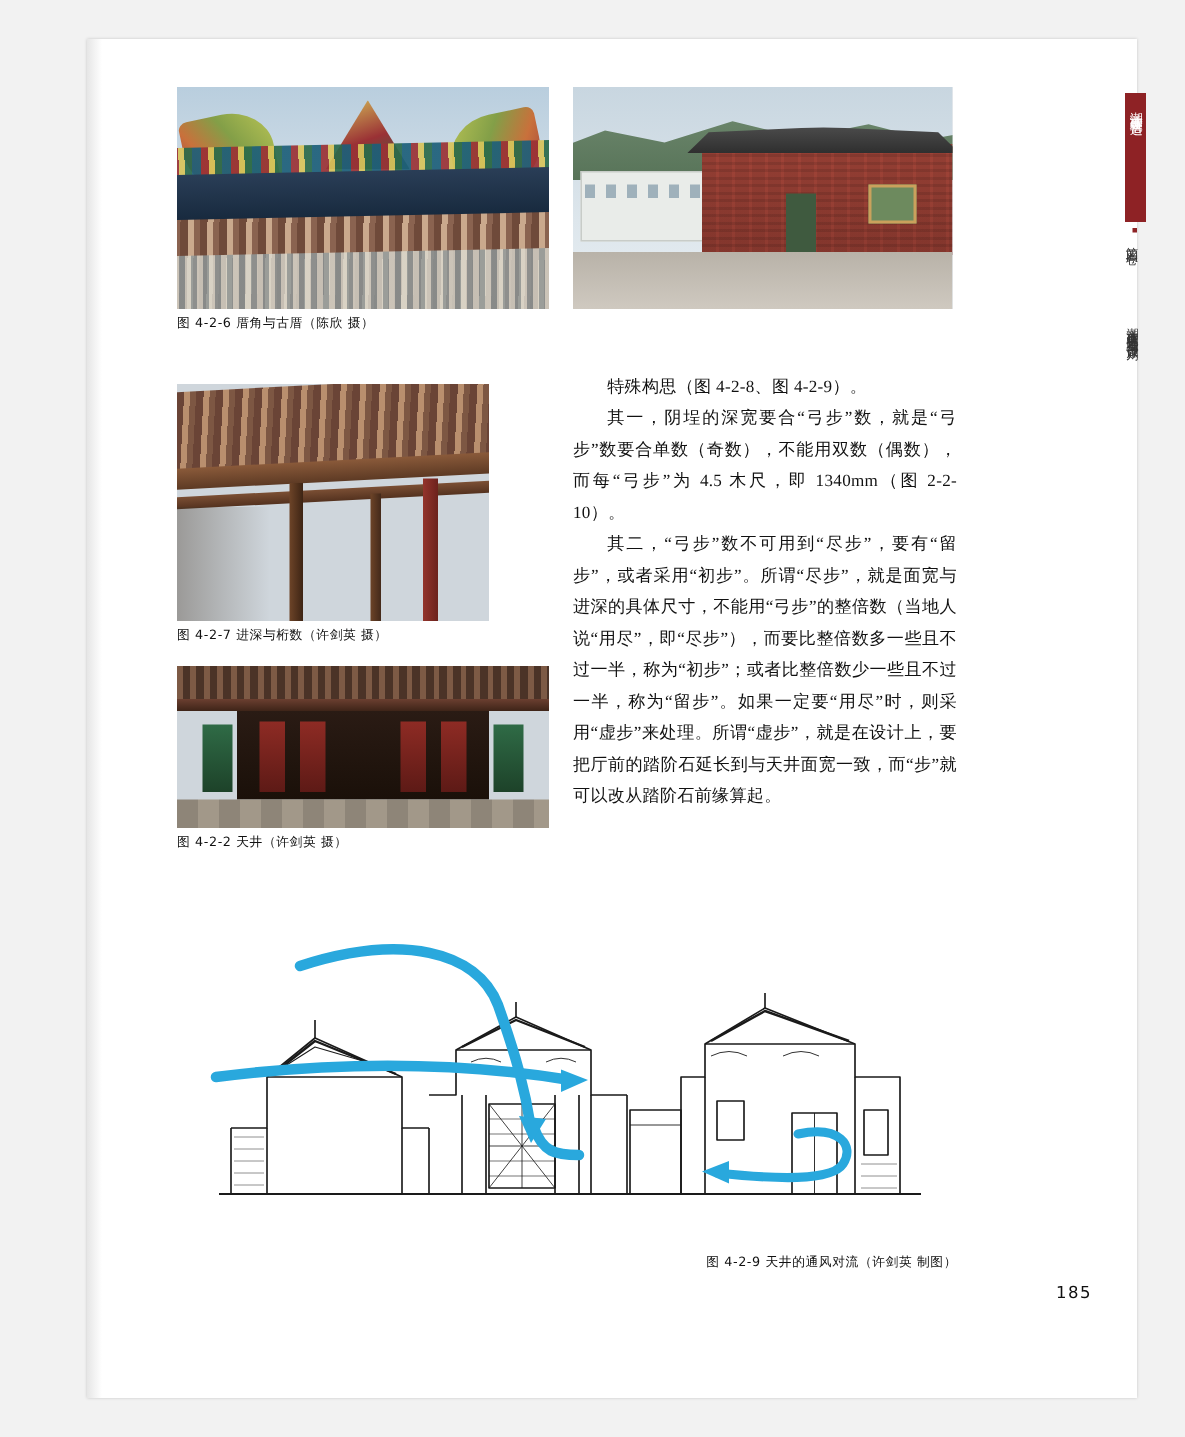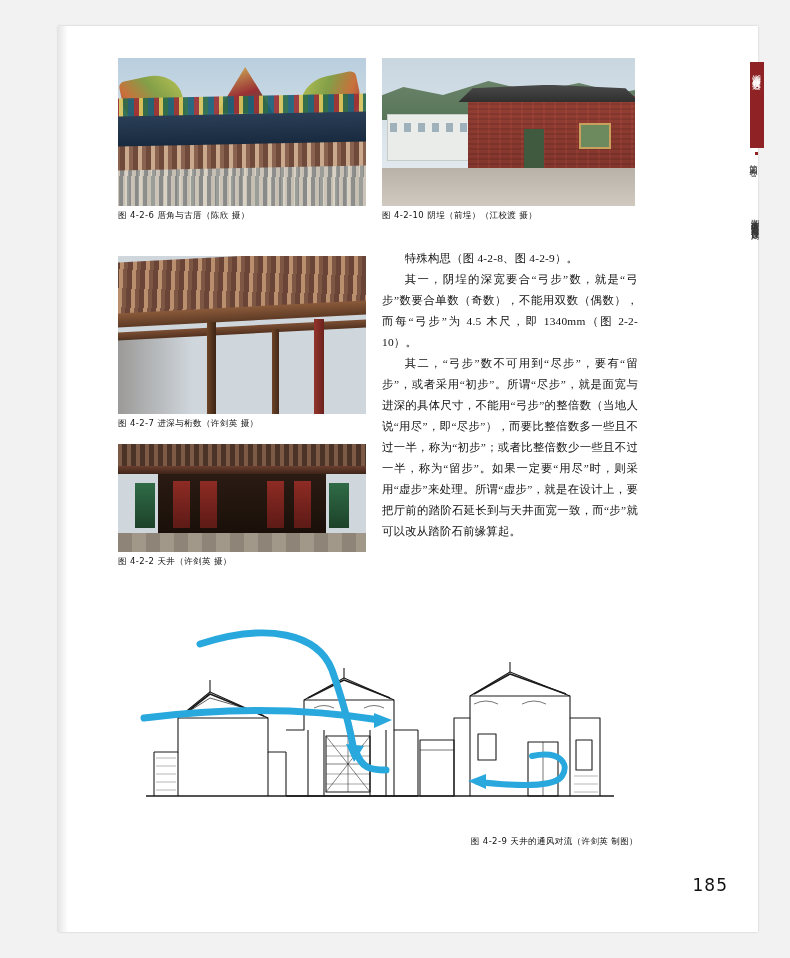--- a/index.html
+++ b/index.html
@@ -197,21 +197,21 @@
   .f4210-win {
     position:absolute; left:78%; top:44%; width:11%; height:15%;
     background:#6d8a5e; border:2px solid #caa15c;
   }
   .f4210-ground {
     position:absolute; left:0; top:74%; width:100%; height:26%;
     background: linear-gradient(to bottom,#b8b2a8,#cfc9c0);
   }
 
   
-  #fig427 { left: 118px; top: 256px; width: 248px; }
+  #fig427 { left: 118px; top: 256px; width: 208px; }
   #fig427 .frame { height: 158px; }
   .f427-wall { background: linear-gradient(to bottom,#ded6c8,#cfc6b6); }
   .f427-roof {
     position:absolute; left:-6%; top:0; width:112%; height:34%;
     background: repeating-linear-gradient(96deg,#6a4436 0 5px,#b98f6e 5px 9px,#7d5743 9px 13px);
     transform: rotate(-3deg);
   }
   .f427-beam {
     position:absolute; left:-6%; top:32%; width:112%; height:9%;
     background: linear-gradient(to bottom,#8a5a3a,#5d3a24);
@@ -294,24 +294,23 @@
     text-justify: inter-ideograph;
     letter-spacing: 0.2px;
     font-family: Liberation Serif, serif;
   }
   .body-col p { margin: 0 0 0 0; text-indent: 2em; }
 
   .page-num {
     position: absolute;
     right: 62px;
     top: 855px;
-    font-size: 17px;
+    font-size: 11px;
     color: #111;
     letter-spacing: 1px;
-    margin-top: 20px;
   }
 </style>
 </head>
 <body>
 
 <div class="page-bg"></div>
 <div class="page"></div>
 <div class="gutter"></div>
 
 <div class="running-head">
@@ -342,21 +341,20 @@
     <div class="f4210-hill"></div>
     <div class="f4210-white"></div>
     <div class="f4210-whitewin"></div>
     <div class="f4210-red"></div>
     <div class="f4210-redtex"></div>
     <div class="f4210-roof"></div>
     <div class="f4210-door"></div>
     <div class="f4210-win"></div>
     <div class="f4210-ground"></div>
   </div>
-  <div class="cap">图 4-2-10  阴埕（前埕）（江校渡  摄）</div>
 </div>
 
 <div class="fig" id="fig427">
   <div class="frame f427-wall">
     <div class="f427-roof"></div>
     <div class="f427-beam"></div>
     <div class="f427-beam2"></div>
     <div class="f427-col"></div>
     <div class="f427-col2"></div>
     <div class="f427-redpost"></div>

